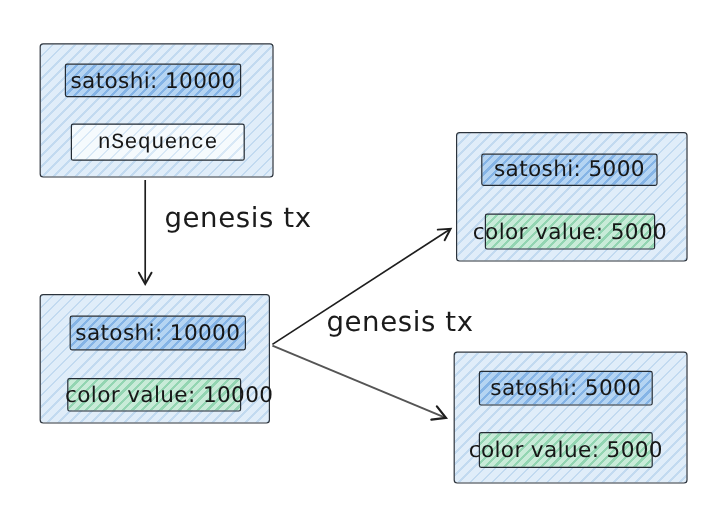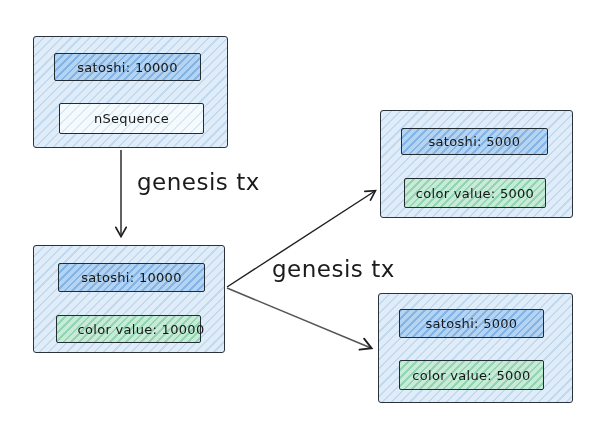--- a/index.html
+++ b/index.html
@@ -8,21 +8,21 @@
     font-family:"DejaVu Sans","Liberation Sans",sans-serif;color:#1c1c1c;
   }
   .tx-box{
     position:absolute;border:1.5px solid #2b333c;border-radius:3px;
     background:repeating-linear-gradient(135deg,#c2daf0 0px 1.6px,#e0edf9 1.6px 6.5px);
     box-sizing:border-box;
   }
   .field{
     position:absolute;border:1.3px solid #232b33;border-radius:2px;
     box-sizing:border-box;display:flex;align-items:center;justify-content:center;
-    font-size:13px;letter-spacing:.3px;color:#171717;white-space:nowrap;
+    font-size:18px;letter-spacing:.3px;color:#171717;white-space:nowrap;
   }
   .f-blue{background:repeating-linear-gradient(135deg,#85b4e6 0px 2px,#b5d4f2 2px 5.5px);}
   .f-green{background:repeating-linear-gradient(135deg,#93d5b2 0px 2px,#c8ebd8 2px 5.5px);}
   .f-plain{background:repeating-linear-gradient(135deg,#d8e8f6 0px 1.4px,#f5fafd 1.4px 7px);}
   .edge-label{
     position:absolute;font-size:23px;letter-spacing:.5px;color:#1b1b1b;white-space:nowrap;
   }
   #arrows{position:absolute;left:0;top:0;width:600px;height:432px;pointer-events:none;}
 </style>
 </head>
@@ -38,21 +38,21 @@
     </defs>
     <line x1="121" y1="150" x2="121" y2="236" stroke="#1e1e1e" stroke-width="1.4" marker-end="url(#arrowV)"></line>
     <line x1="227" y1="287" x2="375" y2="191" stroke="#1e1e1e" stroke-width="1.4" marker-end="url(#arrowV)"></line>
     <line x1="227" y1="288" x2="371" y2="348" stroke="#555555" stroke-width="1.6" marker-end="url(#arrowV)"></line>
   </svg>
 
   <div class="tx-box" style="left:33px;top:36px;width:195px;height:112px;">
     <div class="field f-blue" style="left:20px;top:16px;width:147px;height:28px;">
       <span>satoshi: 10000</span>
     </div>
-    <div class="field f-plain" style="left:25px;top:66px;width:145px;height:31px;">
+    <div class="field f-plain" style="left:25px;top:66px;width:145px;height:31px;font-family:Liberation Mono, monospace;">
       <span>nSequence</span>
     </div>
   </div>
 
   <div class="tx-box" style="left:33px;top:245px;width:192px;height:108px;">
     <div class="field f-blue" style="left:24px;top:17px;width:147px;height:29px;">
       <span>satoshi: 10000</span>
     </div>
     <div class="field f-green" style="left:22px;top:69px;width:145px;height:28px;padding-left:25px;">
       <span>color value: 10000</span>

